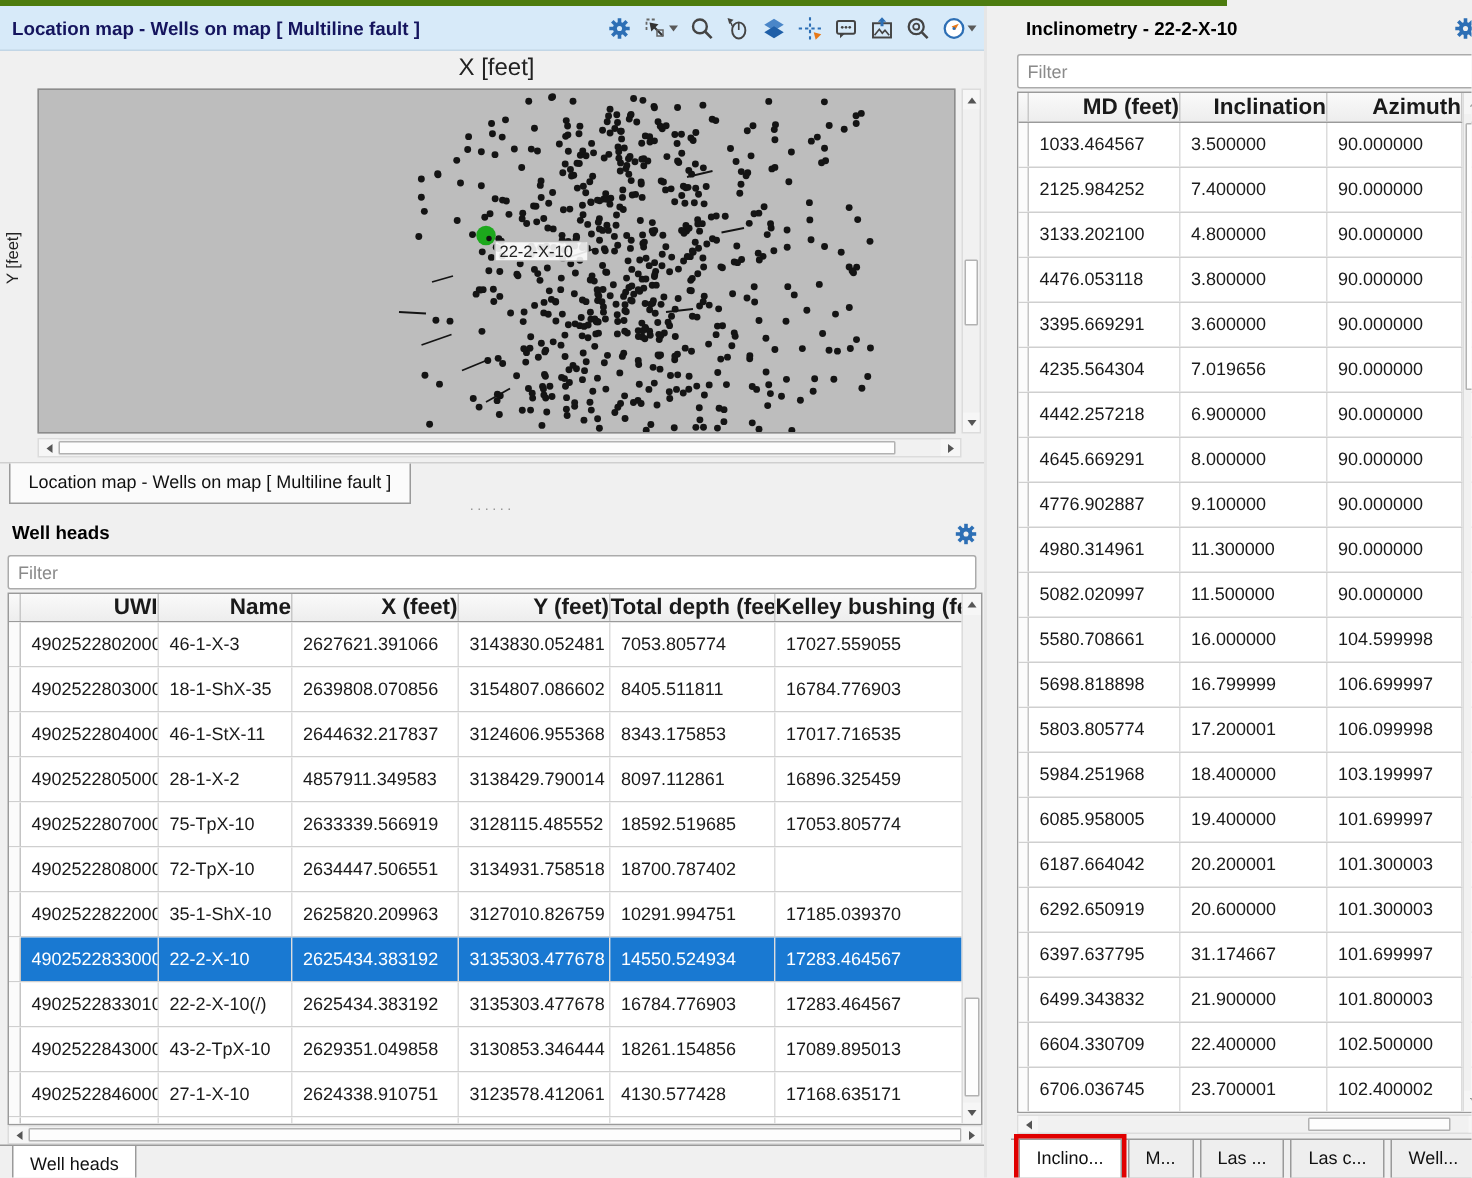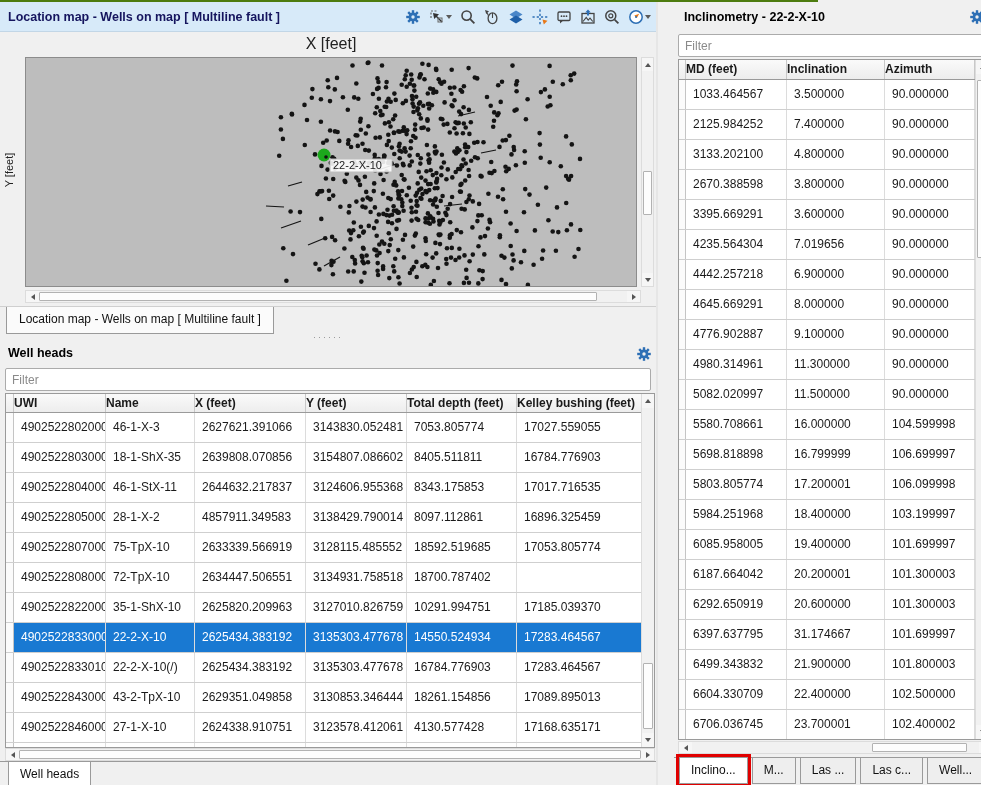--- a/index.html
+++ b/index.html
@@ -1,18 +1,18 @@
 <!DOCTYPE html>
 <html><head>
 <meta charset="utf-8">
 <style>
   * { margin:0; padding:0; box-sizing:border-box; }
   html,body { width:981px; height:785px; overflow:hidden; background:#f0f0f0;
     font-family:"Liberation Sans", sans-serif; font-size:12px; color:#1a1a1a; }
-  #window { position:relative; width:818px; height:785px; background:#f0f0f0; border-top:2px solid #4d7c0f; }
+  #window { position:relative; width:818px; height:785px; background:#f0f0f0; border-top:4px solid #4d7c0f; }
 
   
   #left-panel { position:absolute; left:0; top:0; width:656px; height:783px; }
   .map-header { position:absolute; left:0; top:0; width:656px; height:30px;
     background:#d7eaf9; border-bottom:1px solid #c2d6e6; display:flex; align-items:center; }
   .map-title { font-weight:bold; font-size:12.5px; color:#15155e; padding-left:8px; white-space:nowrap; }
   .toolbar { position:absolute; right:5px; top:0; height:30px; display:flex; align-items:center; gap:7px; }
   .ticon { width:17px; height:17px; display:flex; align-items:center; justify-content:center; cursor:pointer; }
   .caret { width:0; height:0; border-left:3.5px solid transparent; border-right:3.5px solid transparent;
     border-top:4px solid #5a5a5a; margin-left:1px; }
@@ -54,21 +54,21 @@
   
   .gtable { position:absolute; background:#fff; border:1px solid #9a9a9a; overflow:hidden; }
   #wh-table { left:5px; top:391px; width:650px; height:355px; }
   #incl-table { left:4px; top:57px; width:312px; height:681px; }
   .thead { display:flex; background:linear-gradient(#fafafa,#ededed); border-bottom:1px solid #9a9a9a;
     font-weight:bold; }
   #wh-table .thead { height:19px; line-height:18px; }
   #incl-table .thead { height:20px; line-height:19px; }
   .hstrip { border-right:1px solid #c8c8c8; }
   #wh-table .hstrip { width:8px; } #incl-table .hstrip { width:7px; }
-  .hcell { text-align:left; border-right:1px solid #c8c8c8; overflow:hidden; white-space:nowrap; font-size:12px; }
+  .hcell { text-align:right; border-right:1px solid #c8c8c8; overflow:hidden; white-space:nowrap; font-size:15px; }
   .tbody { }
   .trow { display:flex; height:30px; border-bottom:1px solid #cfcfcf; background:#fff; }
   .strip { background:#fbfbfb; border-right:1px solid #c4c4c4; }
   .trow.l .strip { width:8px; } .trow.r .strip { width:7px; }
   .cell { padding-left:7px; line-height:29px; border-right:1px solid #dcdcdc; overflow:hidden; white-space:nowrap; font-size:12px; }
   .trow.l .c0{width:92px}.trow.l .c1{width:89px}.trow.l .c2{width:111px}
   .trow.l .c3{width:101px}.trow.l .c4{width:110px}.trow.l .c5{width:126px}
   .lw0{width:92px}.lw1{width:89px}.lw2{width:111px}.lw3{width:101px}.lw4{width:110px}.lw5{width:126px}
   .trow.r .c0{width:101px}.trow.r .c1{width:98px}.trow.r .c2{width:90px}
   .rw0{width:101px}.rw1{width:98px}.rw2{width:90px}
@@ -1080,21 +1080,21 @@
             <div class="cell c2">90.000000</div>
           </div>
           <div class="trow r">
             <div class="strip"></div>
             <div class="cell c0">3133.202100</div>
             <div class="cell c1">4.800000</div>
             <div class="cell c2">90.000000</div>
           </div>
           <div class="trow r">
             <div class="strip"></div>
-            <div class="cell c0">2670.388598</div>
+            <div class="cell c0">4476.053118</div>
             <div class="cell c1">3.800000</div>
             <div class="cell c2">90.000000</div>
           </div>
           <div class="trow r">
             <div class="strip"></div>
             <div class="cell c0">3395.669291</div>
             <div class="cell c1">3.600000</div>
             <div class="cell c2">90.000000</div>
           </div>
           <div class="trow r">

